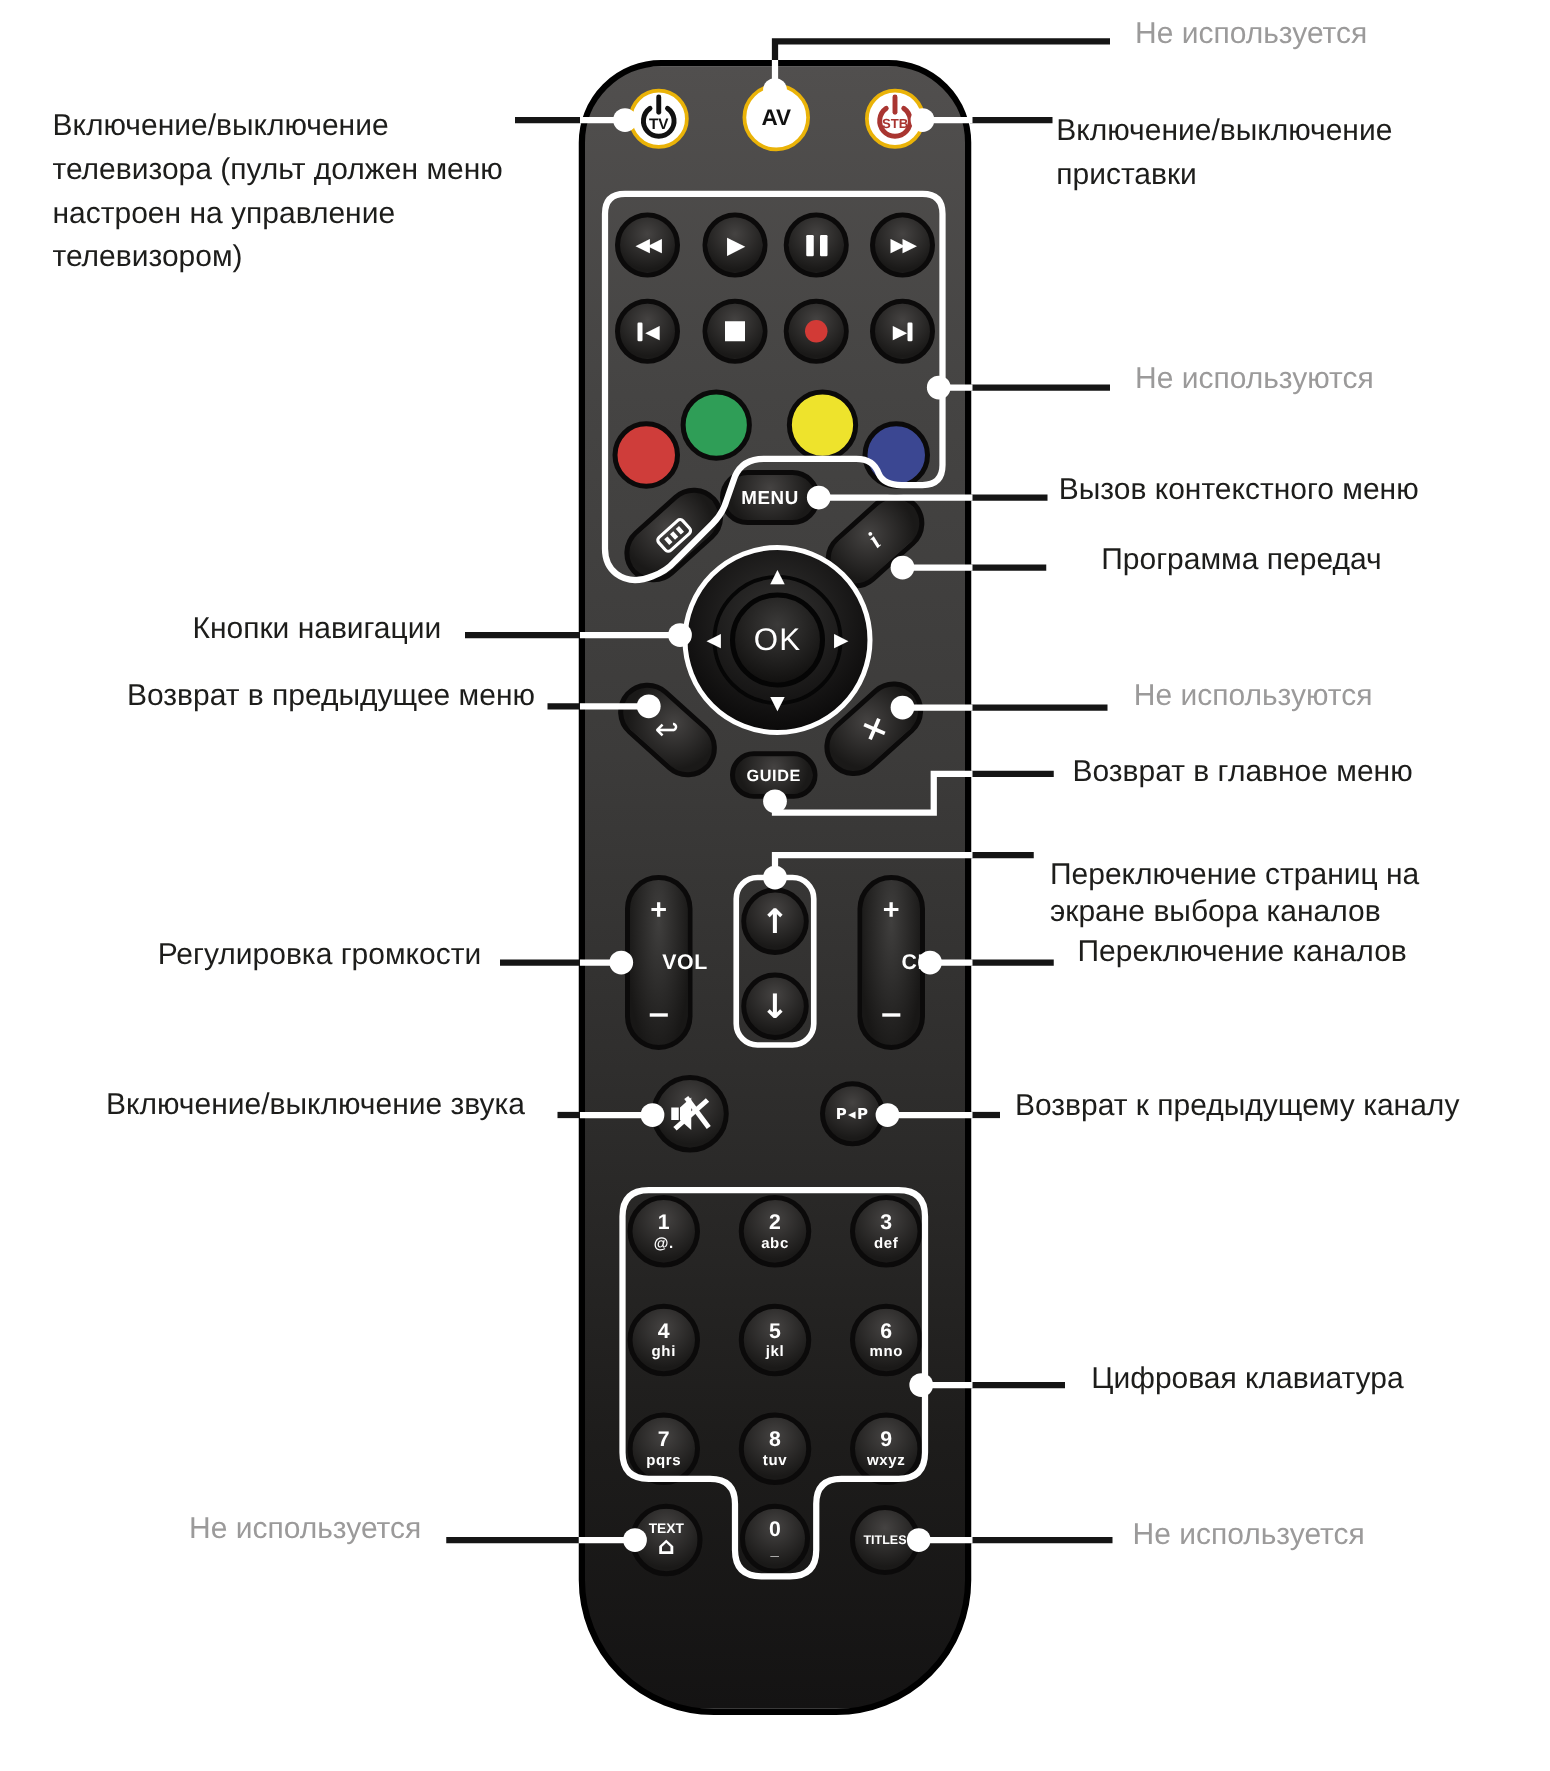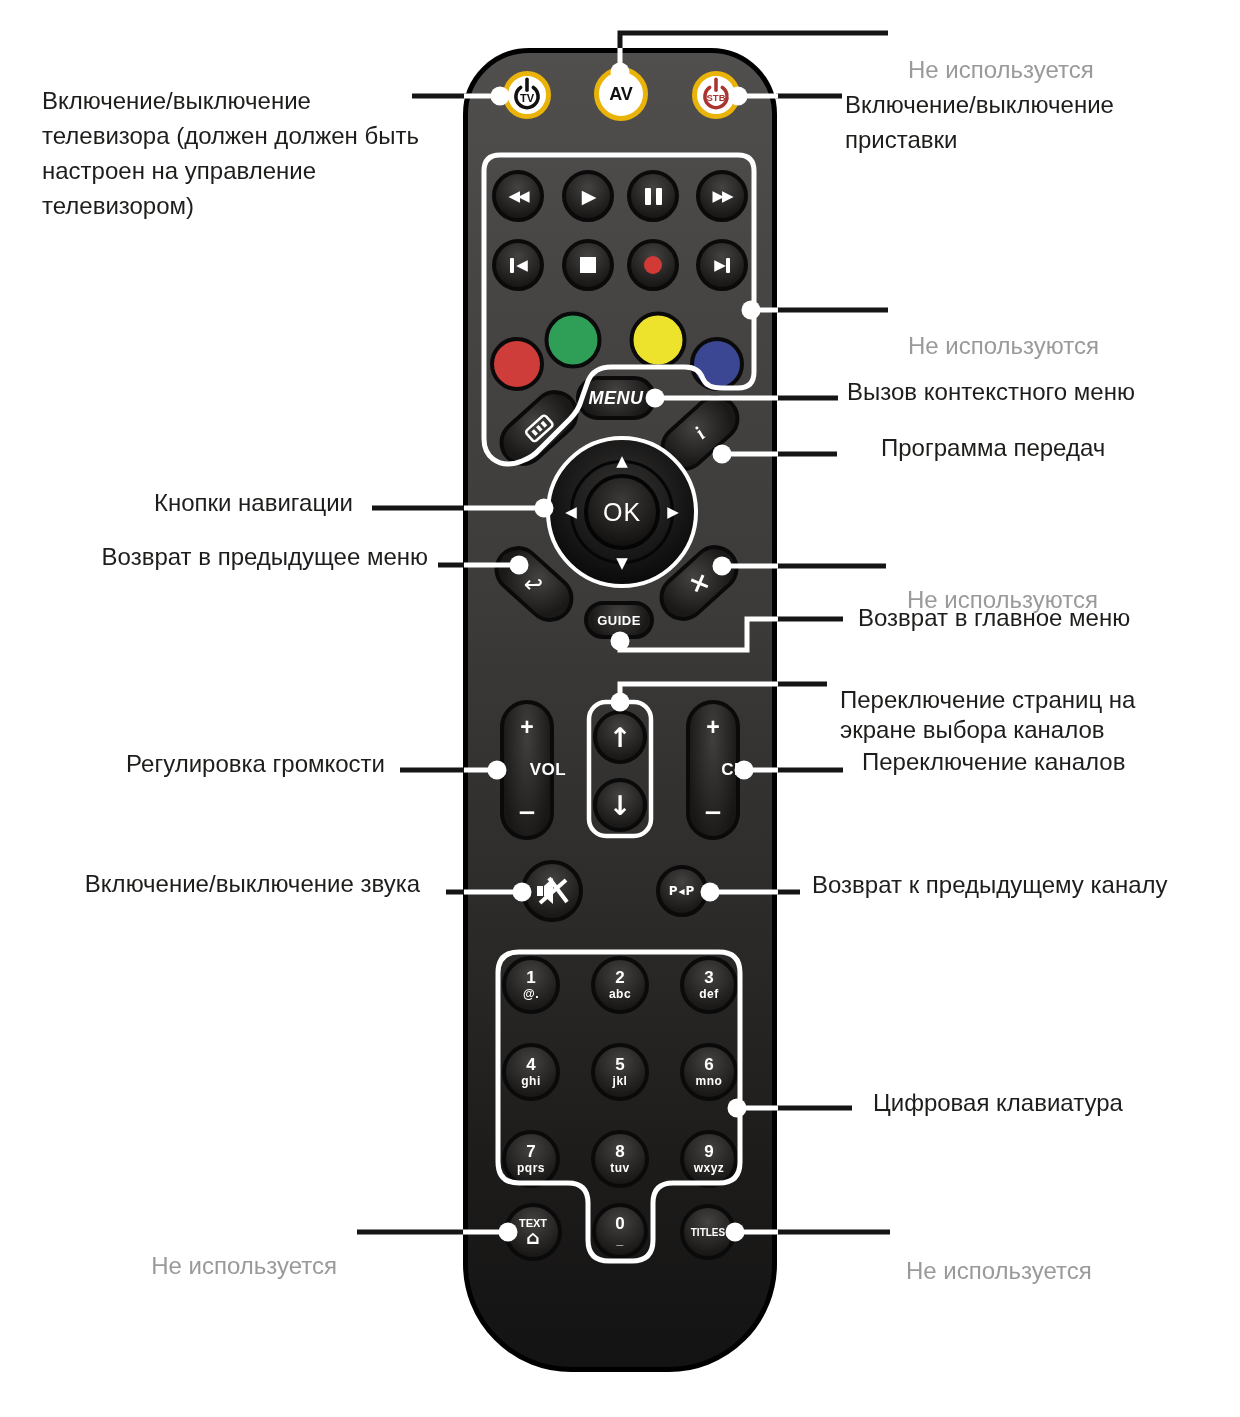--- a/index.html
+++ b/index.html
@@ -13,33 +13,33 @@
     background:linear-gradient(180deg,#514f4e 0%,#454443 20%,#3c3b3a 42%,#2d2c2b 64%,#1d1c1b 84%,#141313 100%);
     z-index:1;}
 
   
   .btn{position:absolute;z-index:2;box-sizing:border-box;display:flex;align-items:center;justify-content:center;
     color:#fff;transform:translate(-50%,-50%);
     background:radial-gradient(circle at 50% 30%, #454342, #1a1918 75%);
     border:4px solid #0b0a0a;}
   .round{border-radius:50%;}
   .pill{border-radius:999px;}
-  .toppill{background:#fff;border:5px solid #eab308;}
+  .toppill{background:#fff;border:3px solid #eab308;}
   .rot-m42{transform:translate(-50%,-50%) rotate(-42deg);}
   .rot-p42{transform:translate(-50%,-50%) rotate(42deg);}
 
   .pb-glyph{font-size:15px;font-weight:bold;letter-spacing:-2px;line-height:1;}
   .tbar{display:inline-block;width:4px;height:15px;background:#fff;border-radius:1px;}
   .pair{display:flex;align-items:center;gap:2px;}
   .pause-bars{display:flex;gap:5px;}
   .pause-bars i{display:block;width:6px;height:17px;background:#fff;border-radius:1px;}
   .stop-sq{width:16px;height:16px;background:#fff;}
   .rec-dot{width:18px;height:18px;border-radius:50%;background:#d23a36;}
 
-  .menu-btn{font-weight:bold;font-size:18px;letter-spacing:.5px;font-style:italic;}
+  .menu-btn{font-weight:bold;font-size:15px;letter-spacing:.5px;}
   .guide-btn{font-weight:bold;font-size:13px;letter-spacing:.5px;}
   .info-i{font-style:italic;font-weight:bold;font-size:20px;font-family:"Liberation Serif",serif;}
 
   
   .pad{position:absolute;z-index:2;transform:translate(-50%,-50%);border-radius:50%;box-sizing:border-box;
     background:radial-gradient(circle at 50% 38%, #343332, #0b0a0a 78%);border:4px solid #fff;}
   .ok-ring{position:absolute;z-index:2;transform:translate(-50%,-50%);border-radius:50%;box-sizing:border-box;
     width:104px;height:104px;border:3px solid #060606;background:transparent;}
   .ok-btn{position:absolute;z-index:3;transform:translate(-50%,-50%);border-radius:50%;box-sizing:border-box;
     width:76px;height:76px;border:4px solid #050505;display:flex;align-items:center;justify-content:center;
@@ -60,21 +60,21 @@
   .knum{font-size:17px;font-weight:bold;line-height:1.1;}
   .ksub{font-size:12px;font-weight:bold;line-height:1.1;letter-spacing:.5px;}
   .keycol{display:flex;flex-direction:column;align-items:center;}
   .titles-txt{font-size:10px;font-weight:bold;letter-spacing:0;}
   .text-txt{font-size:11px;font-weight:bold;}
   .home{font-size:19px;font-weight:bold;line-height:.9;}
   .pap-txt{font-size:12px;font-weight:bold;letter-spacing:1px;}
 
   
   .lbl{position:absolute;z-index:4;font-size:24px;color:#1d1d1b;white-space:nowrap;transform:translateY(-50%);}
-  .lbl.muted{color:#9b9a9a;margin-top:43px;}
+  .lbl.muted{color:#9b9a9a;}
   .lbl-block{position:absolute;z-index:4;font-size:24px;color:#1d1d1b;text-align:left;line-height:35px;margin-top:17px;}
   .lbl-block.tight{line-height:30px;}
 
   svg.overlay{position:absolute;left:0;top:0;z-index:3;pointer-events:none;}
   .ln-b{stroke:#151515;stroke-width:5;fill:none;}
   .ln-w{stroke:#fff;stroke-width:5;fill:none;}
   .outline-w{stroke:#fff;stroke-width:5;fill:none;stroke-linejoin:round;}
   .dot{fill:#fff;}
 </style>
 </head>
@@ -337,21 +337,21 @@
     <circle class="dot" cx="744" cy="770" r="9.5"></circle>
     <circle class="dot" cx="522" cy="892" r="9.5"></circle>
     <circle class="dot" cx="710" cy="892" r="9.5"></circle>
     <circle class="dot" cx="737" cy="1108" r="9.5"></circle>
     <circle class="dot" cx="508" cy="1232" r="9.5"></circle>
     <circle class="dot" cx="735" cy="1232" r="9.5"></circle>
   </svg>
 
   <div class="lbl-block" style="left:42px;top:66px;width:400px;">
     <div>Включение/выключение</div>
-    <div>телевизора (должен должен быть</div>
+    <div>телевизора (пульт должен меню</div>
     <div>настроен  на управление</div>
     <div>телевизором)</div>
   </div>
   <div class="lbl" style="right:887px;top:503px;">Кнопки навигации</div>
   <div class="lbl" style="right:812px;top:557px;">Возврат в предыдущее меню</div>
   <div class="lbl" style="right:855px;top:764px;">Регулировка громкости</div>
   <div class="lbl" style="right:820px;top:884px;">Включение/выключение звука</div>
   <div class="lbl muted" style="right:903px;top:1223px;">Не используется</div>
 
   <div class="lbl muted" style="left:908px;top:27px;">Не используется</div>

